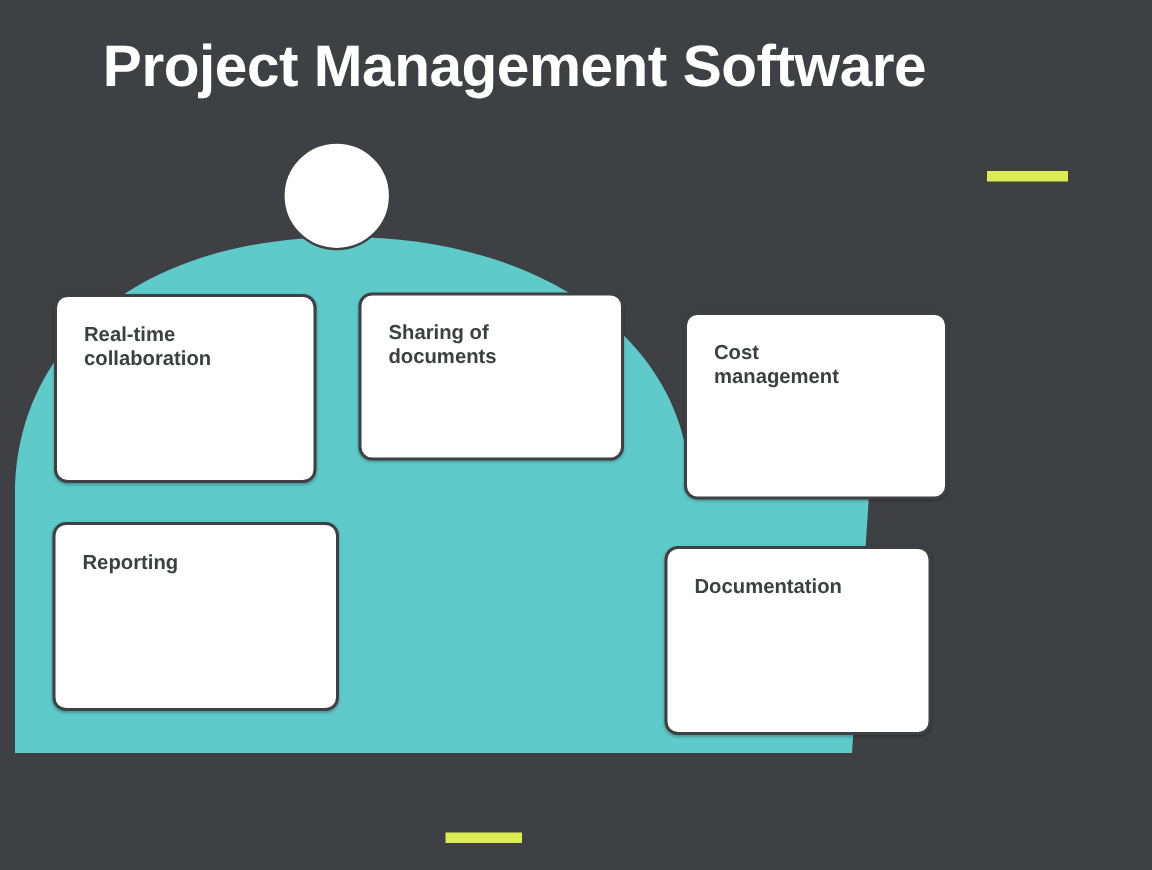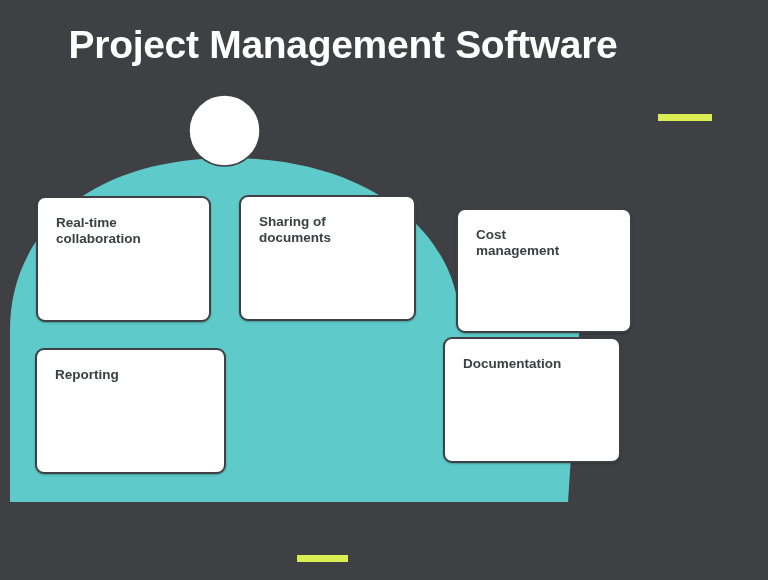--- a/index.html
+++ b/index.html
@@ -80,25 +80,25 @@
     font-size: 13.5px;
     font-weight: bold;
     line-height: 1.18;
     font-family: "Liberation Sans", sans-serif;
   }
   .card-label.align-left  { text-align: left;   padding-left: 18px;  padding-right: 10px; }
   .card-label.align-center{ text-align: center; padding-left: 10px;  padding-right: 10px; }
 
   
   #card-0 { left: 36px;  top: 196px; width: 175px; height: 126px; }
-  #card-1 { left: 239px; top: 195px; width: 177px; height: 126px; }
+  #card-1 { left: 239px; top: 195px; width: 177px; height: 112px; }
   #card-2 { left: 456px; top: 208px; width: 176px; height: 125px; }
   #card-3 { left: 35px;  top: 348px; width: 191px; height: 126px; }
   #card-4 { left: 240px; top: 348px; width: 177px; height: 126px; }
-  #card-5 { left: 443px; top: 337px; width: 178px; height: 126px; }
+  #card-5 { left: 443px; top: 364px; width: 178px; height: 126px; }
 </style>
 </head>
 <body>
 
 <div id="slide">
 
   <svg id="shapes" viewBox="0 0 768 580">
 
     <path fill="#5ecaca" d="M 10 502
              L 10 330

